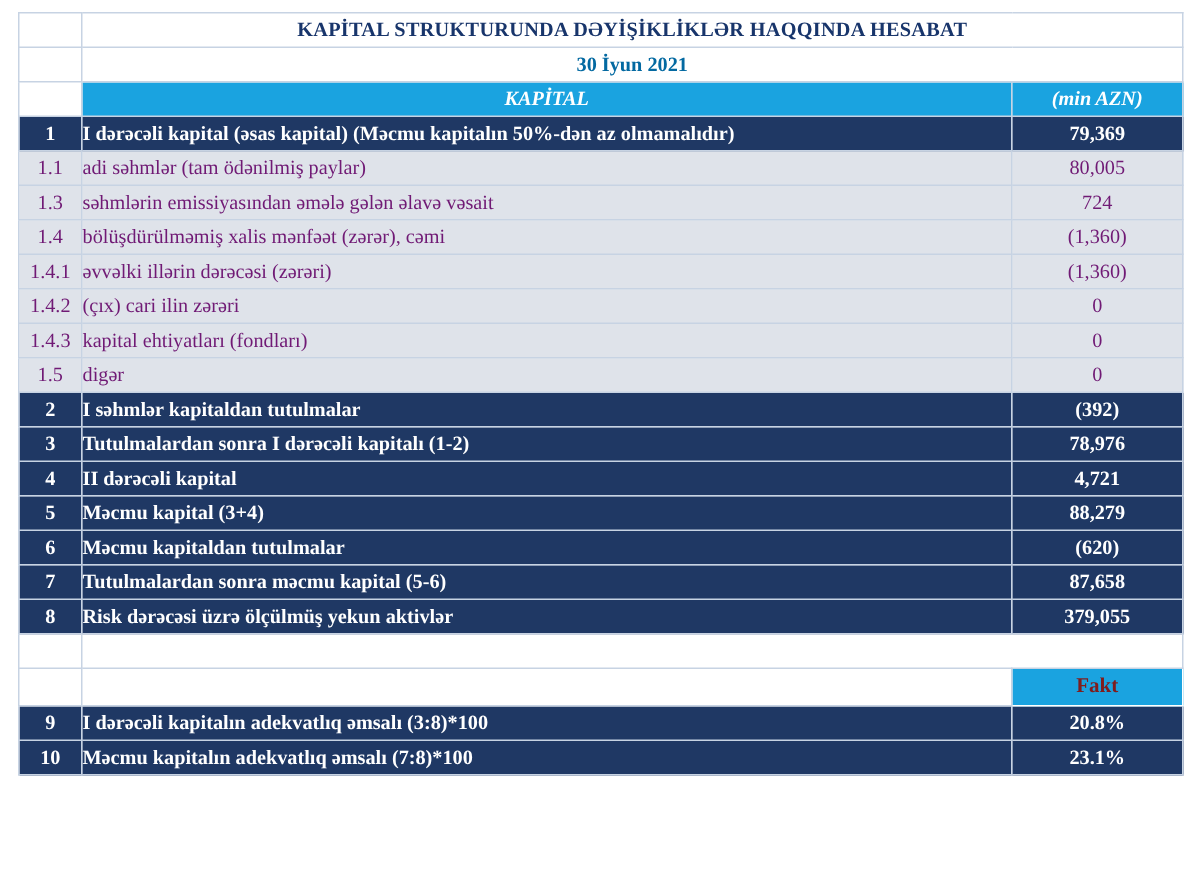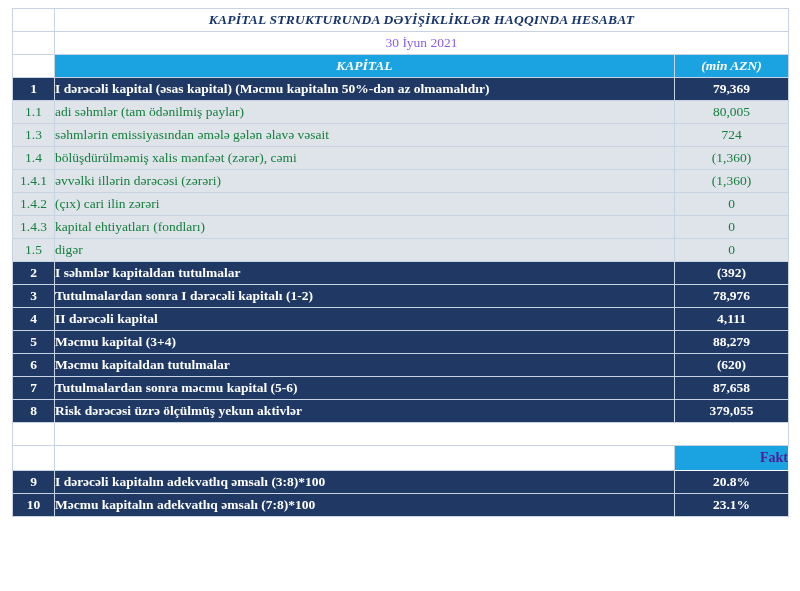--- a/index.html
+++ b/index.html
@@ -33,35 +33,34 @@
     vertical-align: middle;
     font-size: 13.5px;
   }
   .col-num { width: 42px; }
   .col-name { width: 620px; }
   .col-val { width: 114px; }
 
   .title-row td {
     height: 68px;
     border: 1px solid #c7d3e3;
-    font-style: italic;
   }
   .title-cell {
     text-align: center;
     font-weight: bold;
     font-size: 16.5px;
     letter-spacing: 0.2px;
     color: #18356b;
   }
   .date-row td { height: 33px; }
   .date-cell {
     text-align: center;
-    font-weight: normal;
+    font-weight: bold;
     font-size: 14.5px;
-    color: #8b5cf6;
+    color: #0369a1;
   }
   .header-row td {
     background: #1aa3e0;
     color: #ffffff;
     font-weight: bold;
     text-align: center;
     font-size: 14px;
     border: 1px solid #ffffff;
     height: 24px;
     font-style: italic;
@@ -71,21 +70,21 @@
     border: 1px solid #c7d3e3;
   }
   .row-dark td {
     background: #1f3864;
     color: #ffffff;
     font-weight: bold;
     border: 1px solid #ffffff;
   }
   .row-light td {
     background: #dfe3ea;
-    color: #15803d;
+    color: #701a75;
     border: 1px solid #ffffff;
     margin-top: 44px;
   }
   .cell-num {
     text-align: center;
     font-size: 13px;
   }
   .cell-name {
     text-align: left;
     padding-left: 6px;
@@ -106,23 +105,23 @@
   .fakt-row td.fakt-label {
     background: #ffffff;
     border: 1px solid #c7d3e3;
   }
   .fakt-row td.fakt-num {
     background: #ffffff;
     border: 1px solid #c7d3e3;
   }
   .fakt-row td.fakt-val {
     background: #1aa3e0;
-    color: #4c1d95;
-    font-weight: bold;
-    text-align: right;
+    color: #7f1d1d;
+    font-weight: bold;
+    text-align: center;
     border: 1px solid #ffffff;
     height: 24px;
     font-size: 14px;
   }
   .bold-name { font-weight: bold; }
 </style>
 </head>
 <body>
 
 <div class="sheet">
@@ -193,21 +192,21 @@
         <td class="cell-val">(392)</td>
       </tr>
       <tr class="row-dark">
         <td class="cell-num">3</td>
         <td class="cell-name bold-name">Tutulmalardan  sonra I dərəcəli kapitalı (1-2)</td>
         <td class="cell-val">78,976</td>
       </tr>
       <tr class="row-dark">
         <td class="cell-num">4</td>
         <td class="cell-name bold-name">II dərəcəli  kapital</td>
-        <td class="cell-val">4,111</td>
+        <td class="cell-val">4,721</td>
       </tr>
       <tr class="row-dark">
         <td class="cell-num">5</td>
         <td class="cell-name bold-name">Məcmu kapital (3+4)</td>
         <td class="cell-val">88,279</td>
       </tr>
       <tr class="row-dark">
         <td class="cell-num">6</td>
         <td class="cell-name bold-name">Məcmu kapitaldan tutulmalar</td>
         <td class="cell-val">(620)</td>

